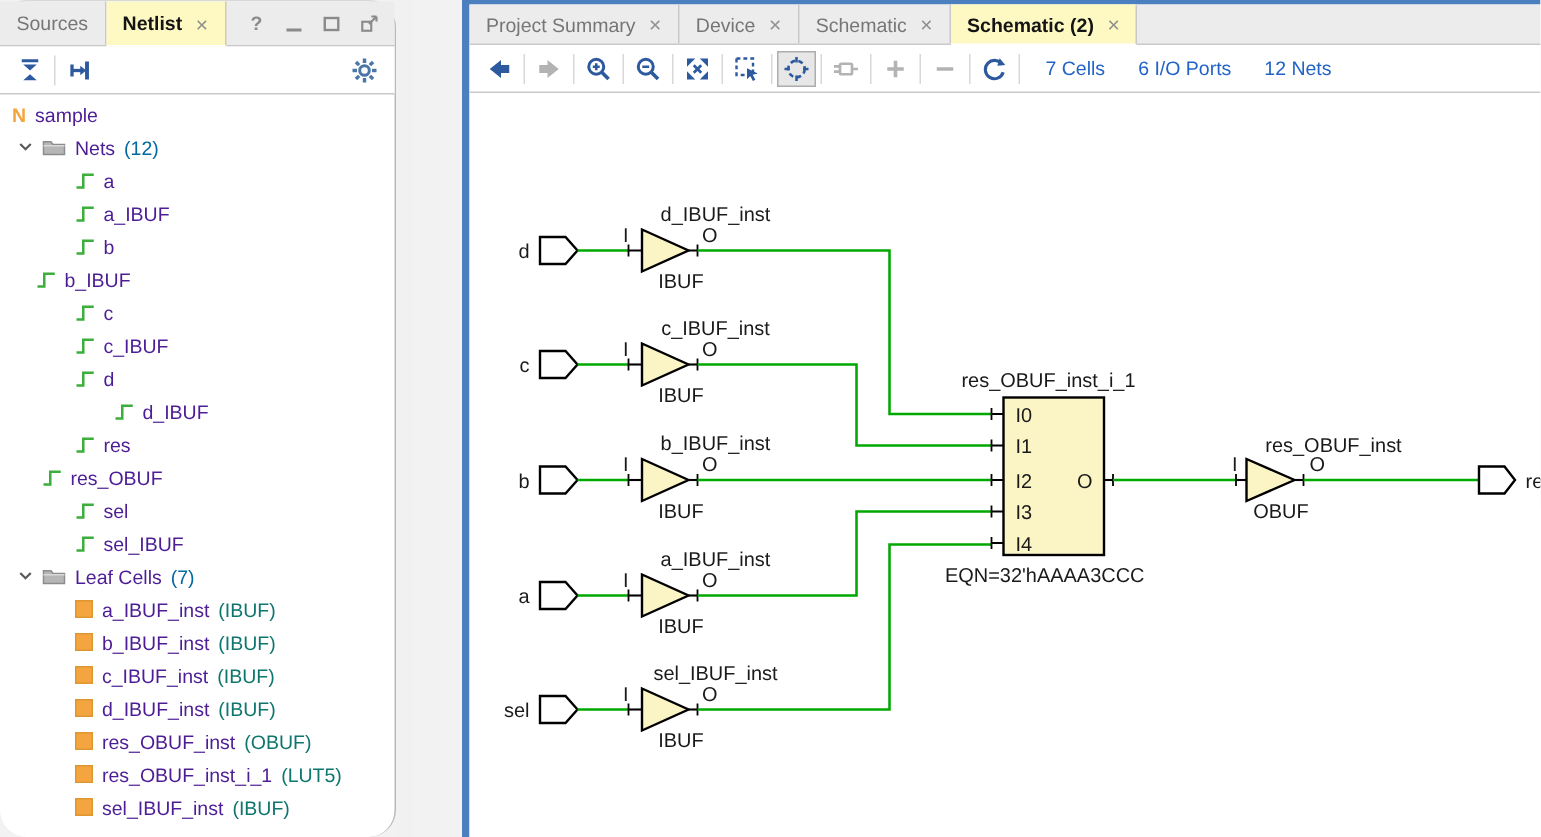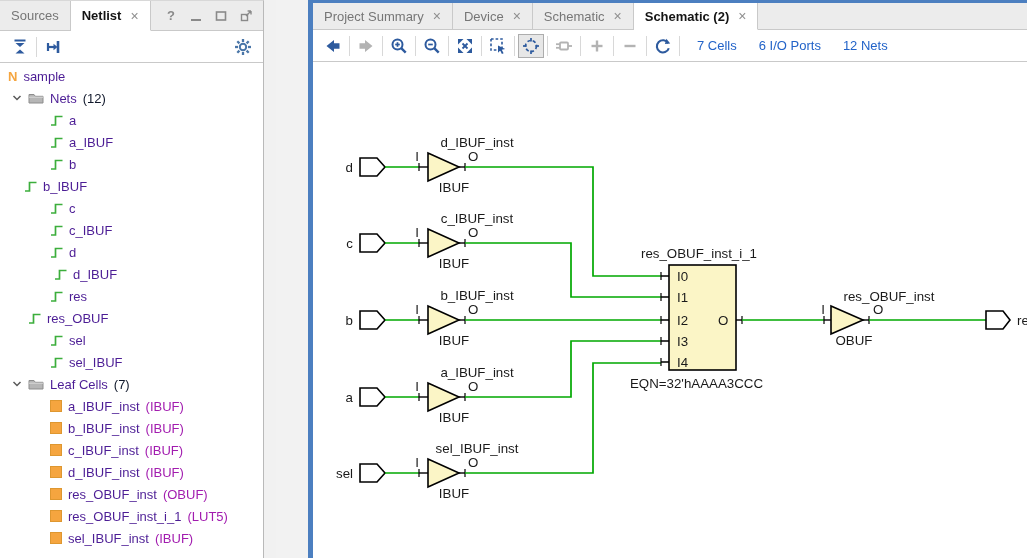--- a/index.html
+++ b/index.html
@@ -7,46 +7,46 @@
   body {
     width:1027px; height:558px; overflow:hidden;
     font-family:"Liberation Sans", sans-serif; font-size:13px; color:#2b2b2b;
     background:#f2f2f2;
   }
   .app { display:flex; width:1027px; height:558px; }
 
   
   .left-panel {
     width:264px; background:#fff; border-right:1px solid #b9b9b9;
-    display:flex; flex-direction:column; border-top:1px solid #d8d8d8;
+    display:flex; flex-direction:column; border-top:1px solid #d8d8d8;border-radius:18px;
   }
   .panel-gap { width:12px; background:#f1f1f1; }
 
   .tab-bar { height:30px; display:flex; background:#ececec; border-bottom:1px solid #c9c9c9; flex:none; }
   .tab {
     display:flex; align-items:center; gap:9px; padding:0 11px;
     border-right:1px solid #c9c9c9; color:#767676; white-space:nowrap; cursor:default;
   }
-  .tab.active { background:#ffffff; color:#141414; font-weight:bold; border-bottom:1px solid #fff; margin-bottom:-1px; }
+  .tab.active { background:#fef9c3; color:#141414; font-weight:bold; border-bottom:1px solid #fff; margin-bottom:-1px; }
   .tab .close { font-weight:normal; color:#8f8f8f; font-size:14px; line-height:1; cursor:pointer; }
   .win-controls { margin-left:auto; display:flex; align-items:center; gap:13px; padding-right:11px; color:#8a8a8a; }
   .win-controls .wbtn { display:flex; align-items:center; justify-content:center; width:12px; height:14px; font-weight:bold; cursor:pointer; }
 
   .toolbar { height:32px; display:flex; align-items:center; background:#fff; border-bottom:1px solid #c9c9c9; padding:0 7px; flex:none; }
   .tbtn { width:26px; height:24px; display:flex; align-items:center; justify-content:center; border:1px solid transparent; cursor:pointer; flex:none; }
   .tbtn.selected { background:#e7e7e7; border:1px solid #adadad; }
   .sep { width:1px; height:20px; background:#d8d8d8; margin:0 3px; flex:none; }
   .spacer { flex:1; }
 
   
   .tree { flex:1; overflow:hidden; padding-top:2px; }
   .trow { height:22px; display:flex; align-items:center; gap:6px; white-space:nowrap; cursor:default; }
   .trow .lbl { color:#4c1d95; }
-  .trow .cnt { color:#0f172a; }
-  .trow .typ { color:#a21caf; }
+  .trow .cnt { color:#0369a1; }
+  .trow .typ { color:#0f766e; }
   .trow .ic { display:flex; align-items:center; justify-content:center; flex:none; }
 
   
   .right-panel {
     flex:1; display:flex; flex-direction:column;
     border-left:5px solid #4c7fc0; border-top:3px solid #4c7fc0; background:#fff;margin-left:32px;
   }
   .right-panel .tab-bar { height:27px; }
   .links { display:flex; align-items:center; gap:22px; margin-left:14px; }
   .links .lnk { color:#2263c8; cursor:pointer; }
@@ -202,21 +202,21 @@
           <span class="lbl">c_IBUF</span>
         </div>
         <div class="trow" style="padding-left: 50px;">
           <span class="ic">
             <svg width="13" height="14" viewBox="0 0 13 14">
               <polyline points="1,12 5.5,12 5.5,3.5 12.5,3.5" fill="none" stroke="#3cae3c" stroke-width="1.7"></polyline>
             </svg>
           </span>
           <span class="lbl">d</span>
         </div>
-        <div class="trow" style="padding-left: 54px;">
+        <div class="trow" style="padding-left: 76px;">
           <span class="ic">
             <svg width="13" height="14" viewBox="0 0 13 14">
               <polyline points="1,12 5.5,12 5.5,3.5 12.5,3.5" fill="none" stroke="#3cae3c" stroke-width="1.7"></polyline>
             </svg>
           </span>
           <span class="lbl">d_IBUF</span>
         </div>
         <div class="trow" style="padding-left: 50px;">
           <span class="ic">
             <svg width="13" height="14" viewBox="0 0 13 14">

